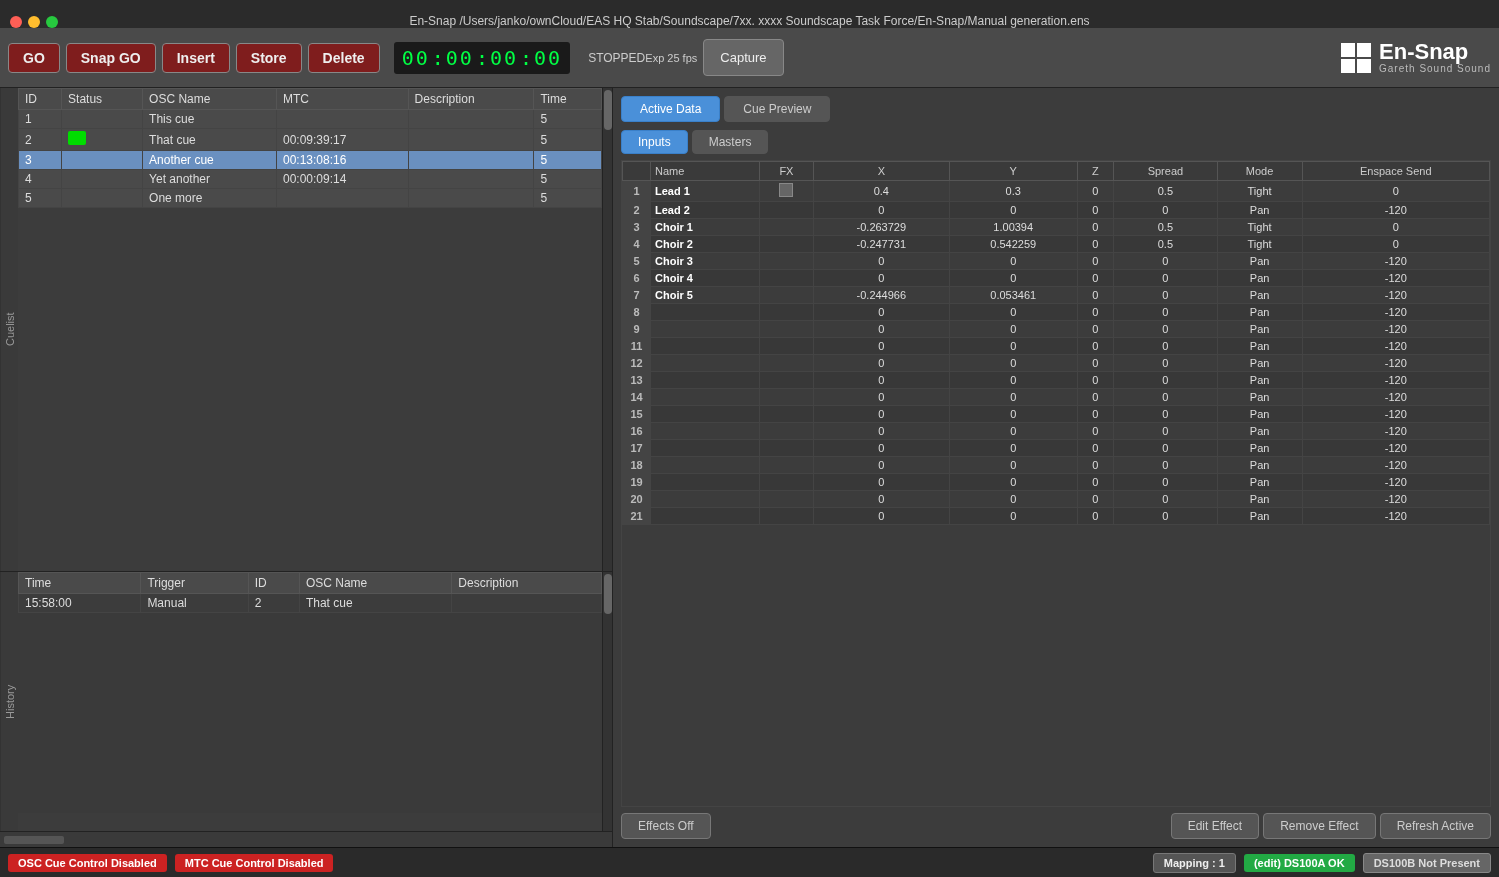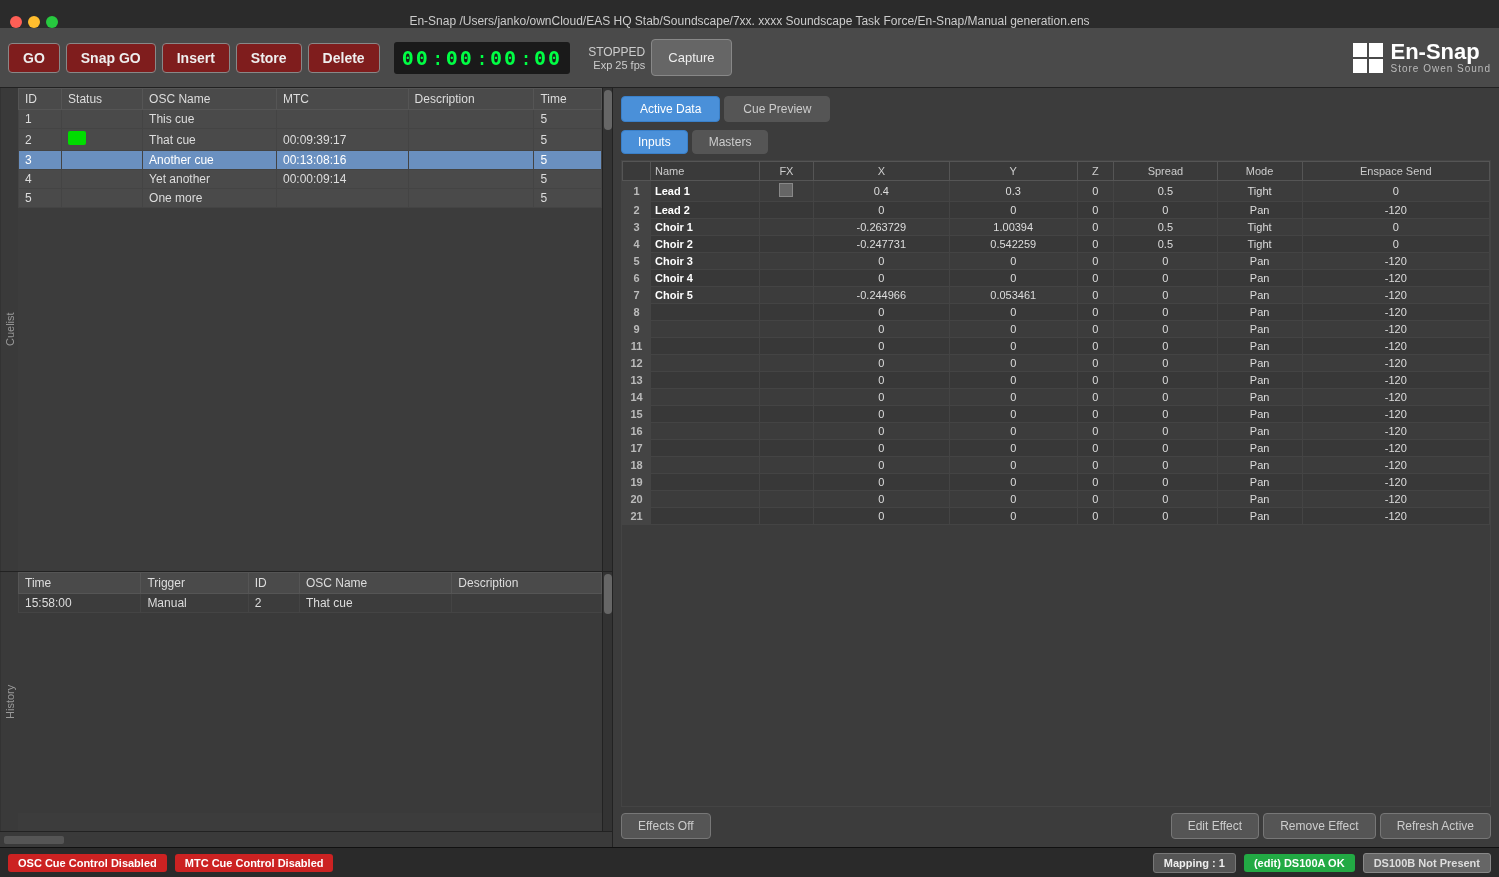--- a/index.html
+++ b/index.html
@@ -67,33 +67,33 @@
       gap: 2px;
       margin: 0 8px;
       background: #1a1a1a;
       padding: 4px 8px;
       border-radius: 3px;
     }
     .tc-seg {
       color: #00ff44;
       font-size: 20px;
       font-family: monospace;
-      font-weight: bold;
+      font-weight: normal;
       letter-spacing: 2px;
     }
     .tc-sep {
       color: #00ff44;
       font-size: 20px;
       font-family: monospace;
     }
 
     .status-area {
       display: flex;
-      flex-direction: column;
-      align-items: flex-end;
+      flex-direction: row;
+      align-items: center;
       color: #ccc;
       font-size: 11px;
       margin-left: 4px;
     }
     .status-stopped { color: #ccc; font-size: 12px; }
     .status-fps { color: #ccc; font-size: 11px; }
 
     .capture-btn {
       background: #666;
       border: 1px solid #888;
@@ -413,21 +413,21 @@
 
   <div class="ensnap-logo">
     <div class="ensnap-logo-grid">
       <div class="logo-sq"></div>
       <div class="logo-sq"></div>
       <div class="logo-sq"></div>
       <div class="logo-sq"></div>
     </div>
     <div class="ensnap-text">
       <span class="ensnap-name">En-Snap</span>
-      <span class="ensnap-sub">Store Owen Sound</span>
+      <span class="ensnap-sub">Gareth Sound Sound</span>
     </div>
   </div>
 </div>
 
 <div class="main-layout">
 
   <div class="left-panel">
 
     <div class="cue-table-wrapper" style="flex: 1; min-height: 0;">
       <div class="cuelist-label">Cuelist</div>

